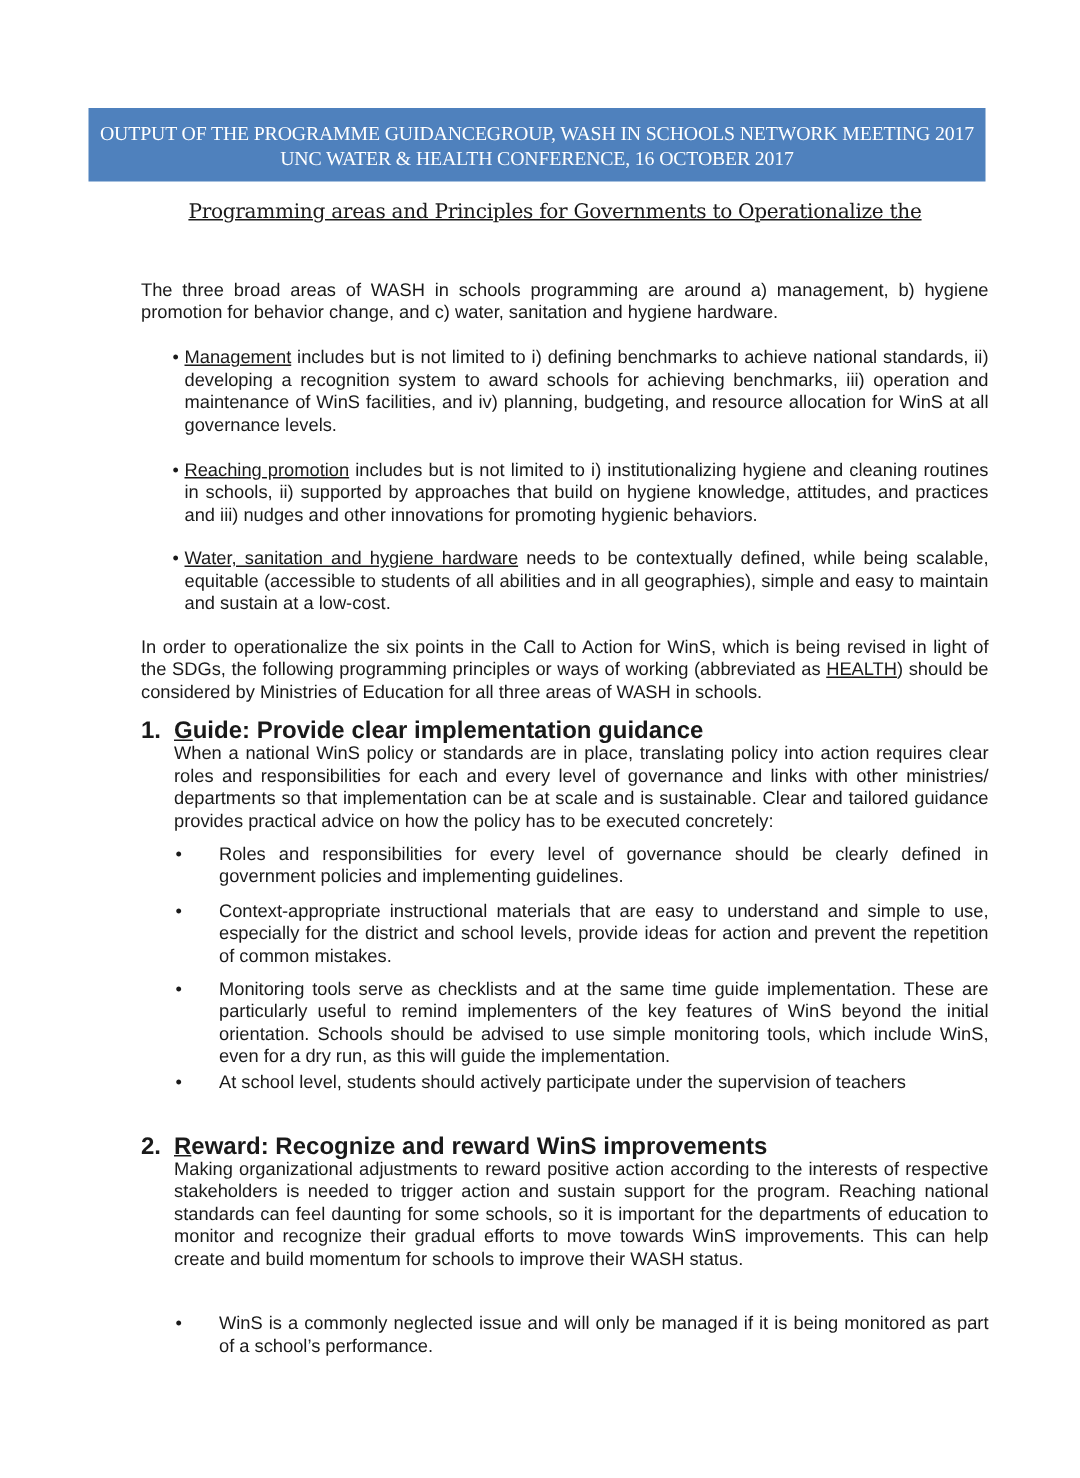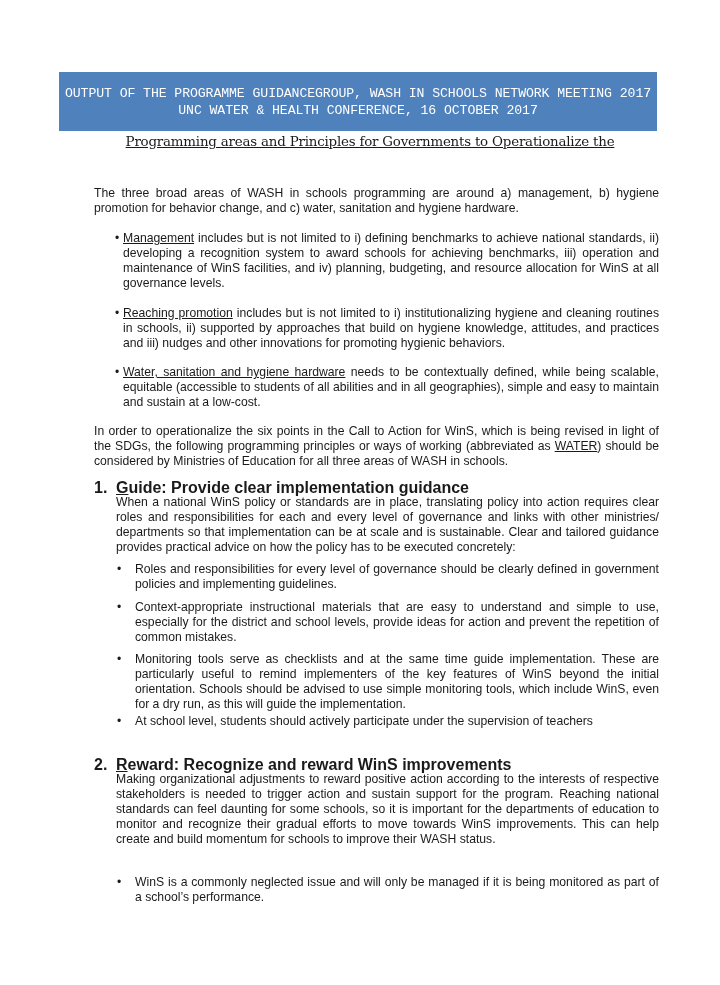--- a/index.html
+++ b/index.html
@@ -13,24 +13,24 @@
       position: relative;
       overflow: hidden;
       font-family: "Liberation Sans", sans-serif;
       color: #1a1a1a;
     }
     .banner {
       position: absolute;
       left: 59px;
       top: 72px;
       width: 598px;
-      height: 59px;
+      height: 49px;
       background: #4f81bd;
       color: #ffffff;
-      font-family: Liberation Mono, monospace;
+      font-family: Liberation Serif, serif;
       font-size: 13.2px;
       line-height: 17px;
       text-align: center;
       display: flex;
       flex-direction: column;
       justify-content: center;
       letter-spacing: -0.1px;
     }
     .title {
       position: absolute;
@@ -99,21 +99,21 @@
       font-size: 12.2px;
       line-height: 15px;
       text-align: justify;
     }
     .sub-bullet .dot {
       position: absolute;
       left: 1px;
       top: 0;
     }
     .sub-bullet .txt {
-      margin-left: 19px;
+      margin-left: 30px;
       display: block;
     }
   </style>
 </head>
 <body>
 
 <div class="banner">
   <div>OUTPUT OF THE PROGRAMME GUIDANCEGROUP, WASH IN SCHOOLS NETWORK MEETING 2017</div>
   <div>UNC WATER &amp; HEALTH CONFERENCE, 16 OCTOBER 2017</div>
 </div>
@@ -133,21 +133,21 @@
   <span class="dot">•</span>
   <span class="txt"><span class="u">Reaching promotion</span><span> includes but is not limited to i) institutionalizing hygiene and cleaning routines in schools, ii) supported by approaches that build on hygiene knowledge, attitudes, and practices and iii) nudges and other innovations for promoting hygienic behaviors.</span></span>
 </div>
 
 <div class="bullet-block" style="top:365px;">
   <span class="dot">•</span>
   <span class="txt"><span class="u">Water, sanitation and hygiene hardware</span><span> needs to be contextually defined, while being scalable, equitable (accessible to students of all abilities and in all geographies), simple and easy to maintain and sustain at a low-cost.</span></span>
 </div>
 
 <div class="para" style="top:424px;">
-  <span>In order to operationalize the six points in the Call to Action for WinS, which is being revised in light of the SDGs, the following programming principles or ways of working (abbreviated as </span><span class="u">WATER</span><span>) should be considered by Ministries of Education for all three areas of WASH in schools.</span>
+  <span>In order to operationalize the six points in the Call to Action for WinS, which is being revised in light of the SDGs, the following programming principles or ways of working (abbreviated as </span><span class="u">HEALTH</span><span>) should be considered by Ministries of Education for all three areas of WASH in schools.</span>
 </div>
 
 <div class="num-head" style="top:480px;">
   <span class="n">1.</span><span class="u">G</span><span>uide: Provide clear implementation guidance</span>
 </div>
 <div class="num-body" style="top:495px;">When a national WinS policy or standards are in place, translating policy into action requires clear roles and responsibilities for each and every level of governance and links with other ministries/ departments so that implementation can be at scale and is sustainable. Clear and tailored guidance provides practical advice on how the policy has to be executed concretely:</div>
 
 <div class="sub-bullet" style="top:562px;">
   <span class="dot">•</span>
   <span class="txt">Roles and responsibilities for every level of governance should be clearly defined in government policies and implementing guidelines.</span>

